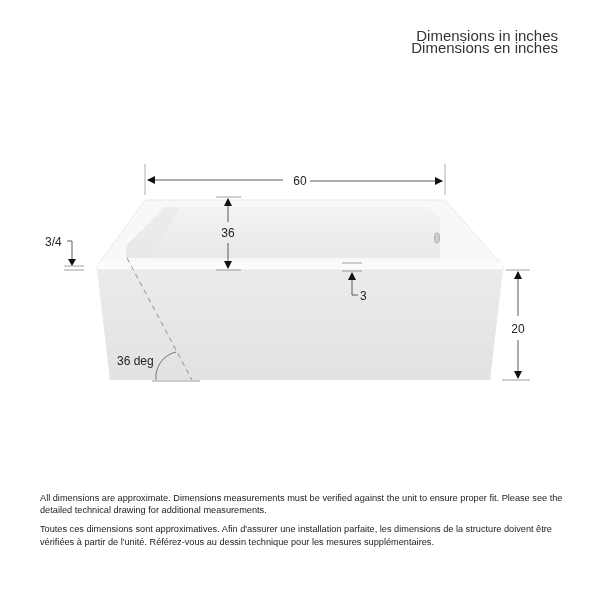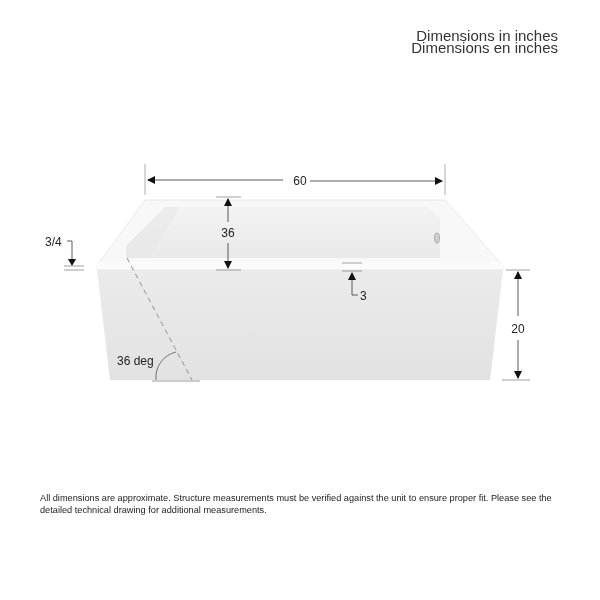--- a/index.html
+++ b/index.html
@@ -97,14 +97,15 @@
 
   <g>
     <line x1="127" y1="258" x2="192" y2="380" stroke="#777" stroke-width="0.8" stroke-dasharray="5,4"></line>
     <path d="M156,380 A26,26 0 0 1 176,352" fill="none" stroke="#555" stroke-width="0.8"></path>
     <line x1="152" y1="381" x2="200" y2="381" stroke="#999" stroke-width="1.2"></line>
     <text class="dim-label" x="117" y="365" font-size="12">36 deg</text>
   </g>
 </svg>
 
 <div class="notes">
-  <p>All dimensions are approximate. Structure measurements must be verified against the unit to ensure proper fit. Please see the detailed technical drawing for additional measurements.</p>
+  <p>All dimensions are approximate. Dimensions measurements must be verified against the unit to ensure proper fit. Please see the detailed technical drawing for additional measurements.</p>
+  <p>Toutes ces dimensions sont approximatives. Afin d'assurer une installation parfaite, les dimensions de la structure doivent être vérifiées à partir de l'unité. Référez-vous au dessin technique pour les mesures supplémentaires.</p>
 </div>
 
 </body></html>

